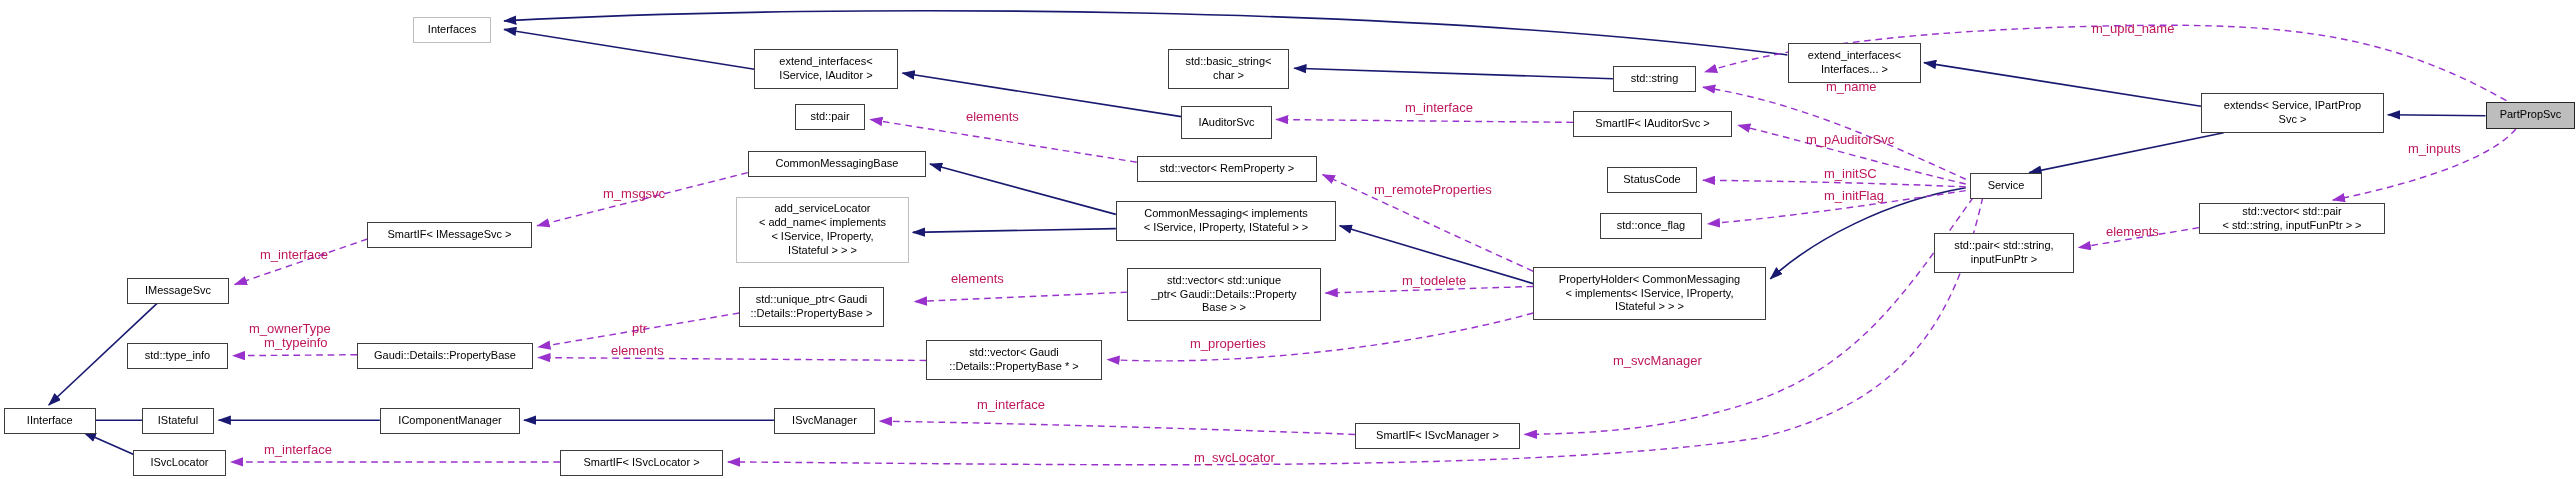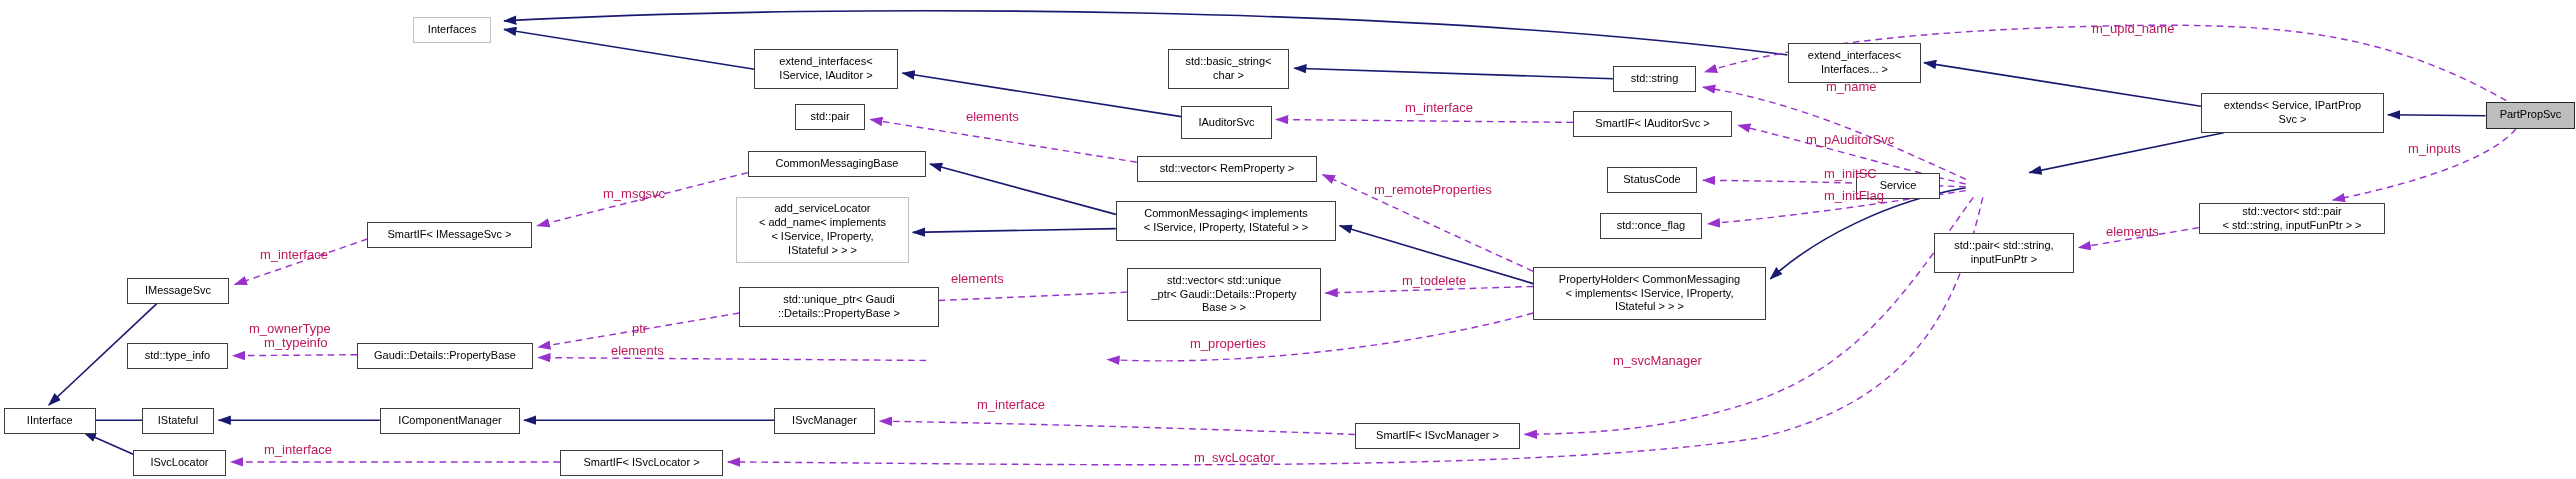--- a/index.html
+++ b/index.html
@@ -95,30 +95,32 @@
 IStateful &gt; &gt; &gt;</div>
   <div class="node" style="left:1116px;top:201px;width:220px;height:40px">CommonMessaging&lt; implements
 &lt; IService, IProperty, IStateful &gt; &gt;</div>
   <div class="node" style="left:367px;top:222px;width:165px;height:26px">SmartIF&lt; IMessageSvc &gt;</div>
   <div class="node" style="left:1127px;top:268px;width:194px;height:53px">std::vector&lt; std::unique
 _ptr&lt; Gaudi::Details::Property
 Base &gt; &gt;</div>
   <div class="node" style="left:1533px;top:267px;width:233px;height:53px">PropertyHolder&lt; CommonMessaging
 &lt; implements&lt; IService, IProperty,
 IStateful &gt; &gt; &gt;</div>
-  <div class="node" style="left:1856px;top:173px;width:84px;height:26px">Service</div>
+  <div class="node" style="left:1970px;top:173px;width:72px;height:26px">Service</div>
   <div class="node" style="left:1934px;top:233px;width:140px;height:40px">std::pair&lt; std::string,
 inputFunPtr &gt;</div>
   <div class="node" style="left:2199px;top:203px;width:186px;height:31px">std::vector&lt; std::pair
 &lt; std::string, inputFunPtr &gt; &gt;</div>
   <div class="node" style="left:127px;top:278px;width:102px;height:26px">IMessageSvc</div>
   <div class="node" style="left:127px;top:343px;width:101px;height:26px">std::type_info</div>
   <div class="node" style="left:357px;top:343px;width:176px;height:26px">Gaudi::Details::PropertyBase</div>
-  <div class="node" style="left:739px;top:287px;width:200px;height:40px">std::unique_ptr&lt; Gaudi
+  <div class="node" style="left:739px;top:287px;width:145px;height:40px">std::unique_ptr&lt; Gaudi
 ::Details::PropertyBase &gt;</div>
+  <div class="node" style="left:926px;top:340px;width:176px;height:40px">std::vector&lt; Gaudi
+::Details::PropertyBase * &gt;</div>
   <div class="node" style="left:3.8px;top:408px;width:92px;height:26px">IInterface</div>
   <div class="node" style="left:142px;top:408px;width:72px;height:26px">IStateful</div>
   <div class="node" style="left:380px;top:408px;width:140px;height:26px">IComponentManager</div>
   <div class="node" style="left:774px;top:408px;width:101px;height:26px">ISvcManager</div>
   <div class="node" style="left:1355px;top:423px;width:165px;height:26px">SmartIF&lt; ISvcManager &gt;</div>
   <div class="node" style="left:133px;top:450px;width:93px;height:26px">ISvcLocator</div>
   <div class="node" style="left:560px;top:450px;width:163px;height:26px">SmartIF&lt; ISvcLocator &gt;</div>
 
   <span class="elab" style="left:2092px;top:21px">m_upid_name</span>
   <span class="elab" style="left:1826px;top:79px">m_name</span>

